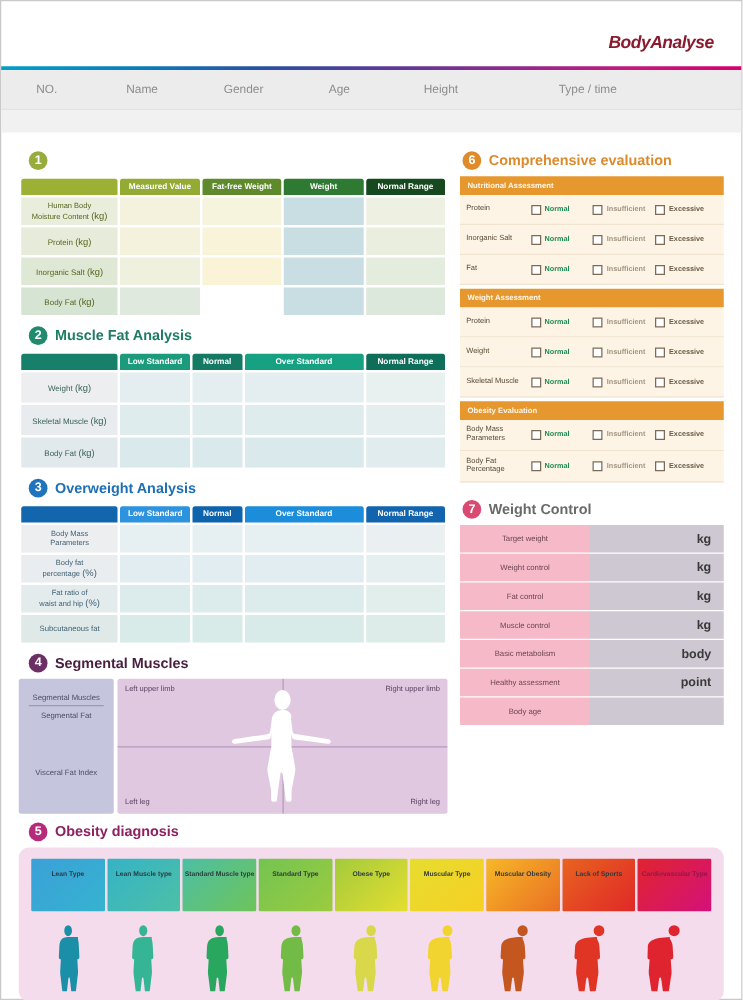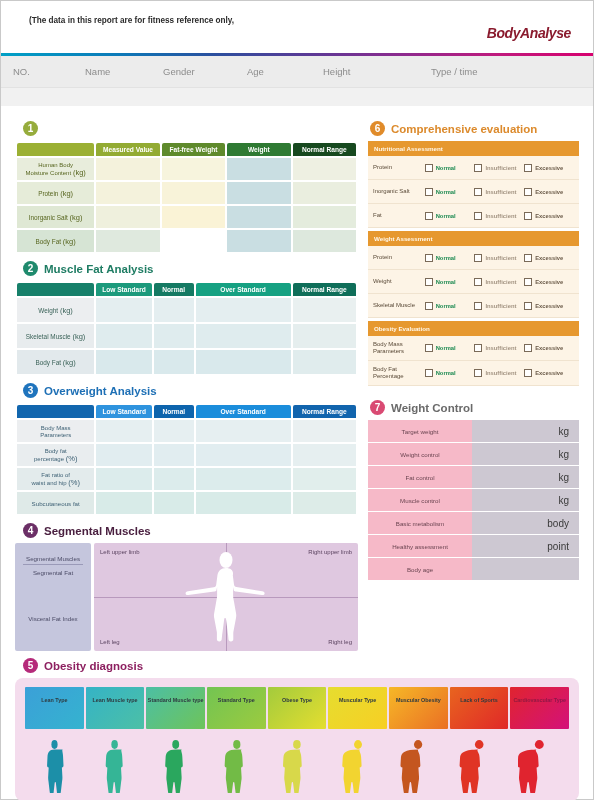--- a/index.html
+++ b/index.html
@@ -33,21 +33,21 @@
   }
   .rainbow {
     height: 3px; width: 100%;
     background: linear-gradient(to right,
       #00a0c6 0%, #0c79b8 20%, #2b4f9e 36%,
       #5b3a96 52%, #8d2a8e 68%, #c01a7d 84%, #d6006e 100%);
   }
   .info-bar {
     background: #ececec; height: 32px;
     display: flex; align-items: center;
-    padding-left: 12px; border-bottom: 1px solid #e2e2e2;
+    padding-left: 28px; border-bottom: 1px solid #e2e2e2;
   }
   .info-bar span {
     font-size: 9.5px; color: #8c8c8c; display: inline-block;
   }
   .info-bar span:nth-child(1){ width: 72px; }
   .info-bar span:nth-child(2){ width: 78px; }
   .info-bar span:nth-child(3){ width: 84px; }
   .info-bar span:nth-child(4){ width: 76px; }
   .info-bar span:nth-child(5){ width: 108px; }
   .info-strip { background: #f1f1f1; height: 18px; }
@@ -188,30 +188,29 @@
   
   .wc-row { display: flex; border-bottom: 1px solid #ffffff; height: 23px; }
   .wc-name {
     width: 104px; background: #f6b9c8; display: flex;
     align-items: center; justify-content: center;
     font-size: 6.2px; color: #6a4450;
   }
   .wc-val {
     flex: 1; background: #cdc8d2; display: flex; align-items: center;
     justify-content: flex-end; padding-right: 10px;
-    font-size: 10px; font-weight: normal; color: #3a3a3a;
+    font-size: 10px; font-weight: bold; color: #3a3a3a;
   }
 </style>
 </head>
 <body>
 
 <div class="page">
 
   <div class="header">
-    <div class="subtitle">(The data in this report are for fitness reference only,</div>
     <div class="logo">BodyAnalyse</div>
   </div>
   <div class="rainbow"></div>
   <div class="info-bar">
     <span>NO.</span>
     <span>Name</span>
     <span>Gender</span>
     <span>Age</span>
     <span>Height</span>
     <span>Type / time</span>

